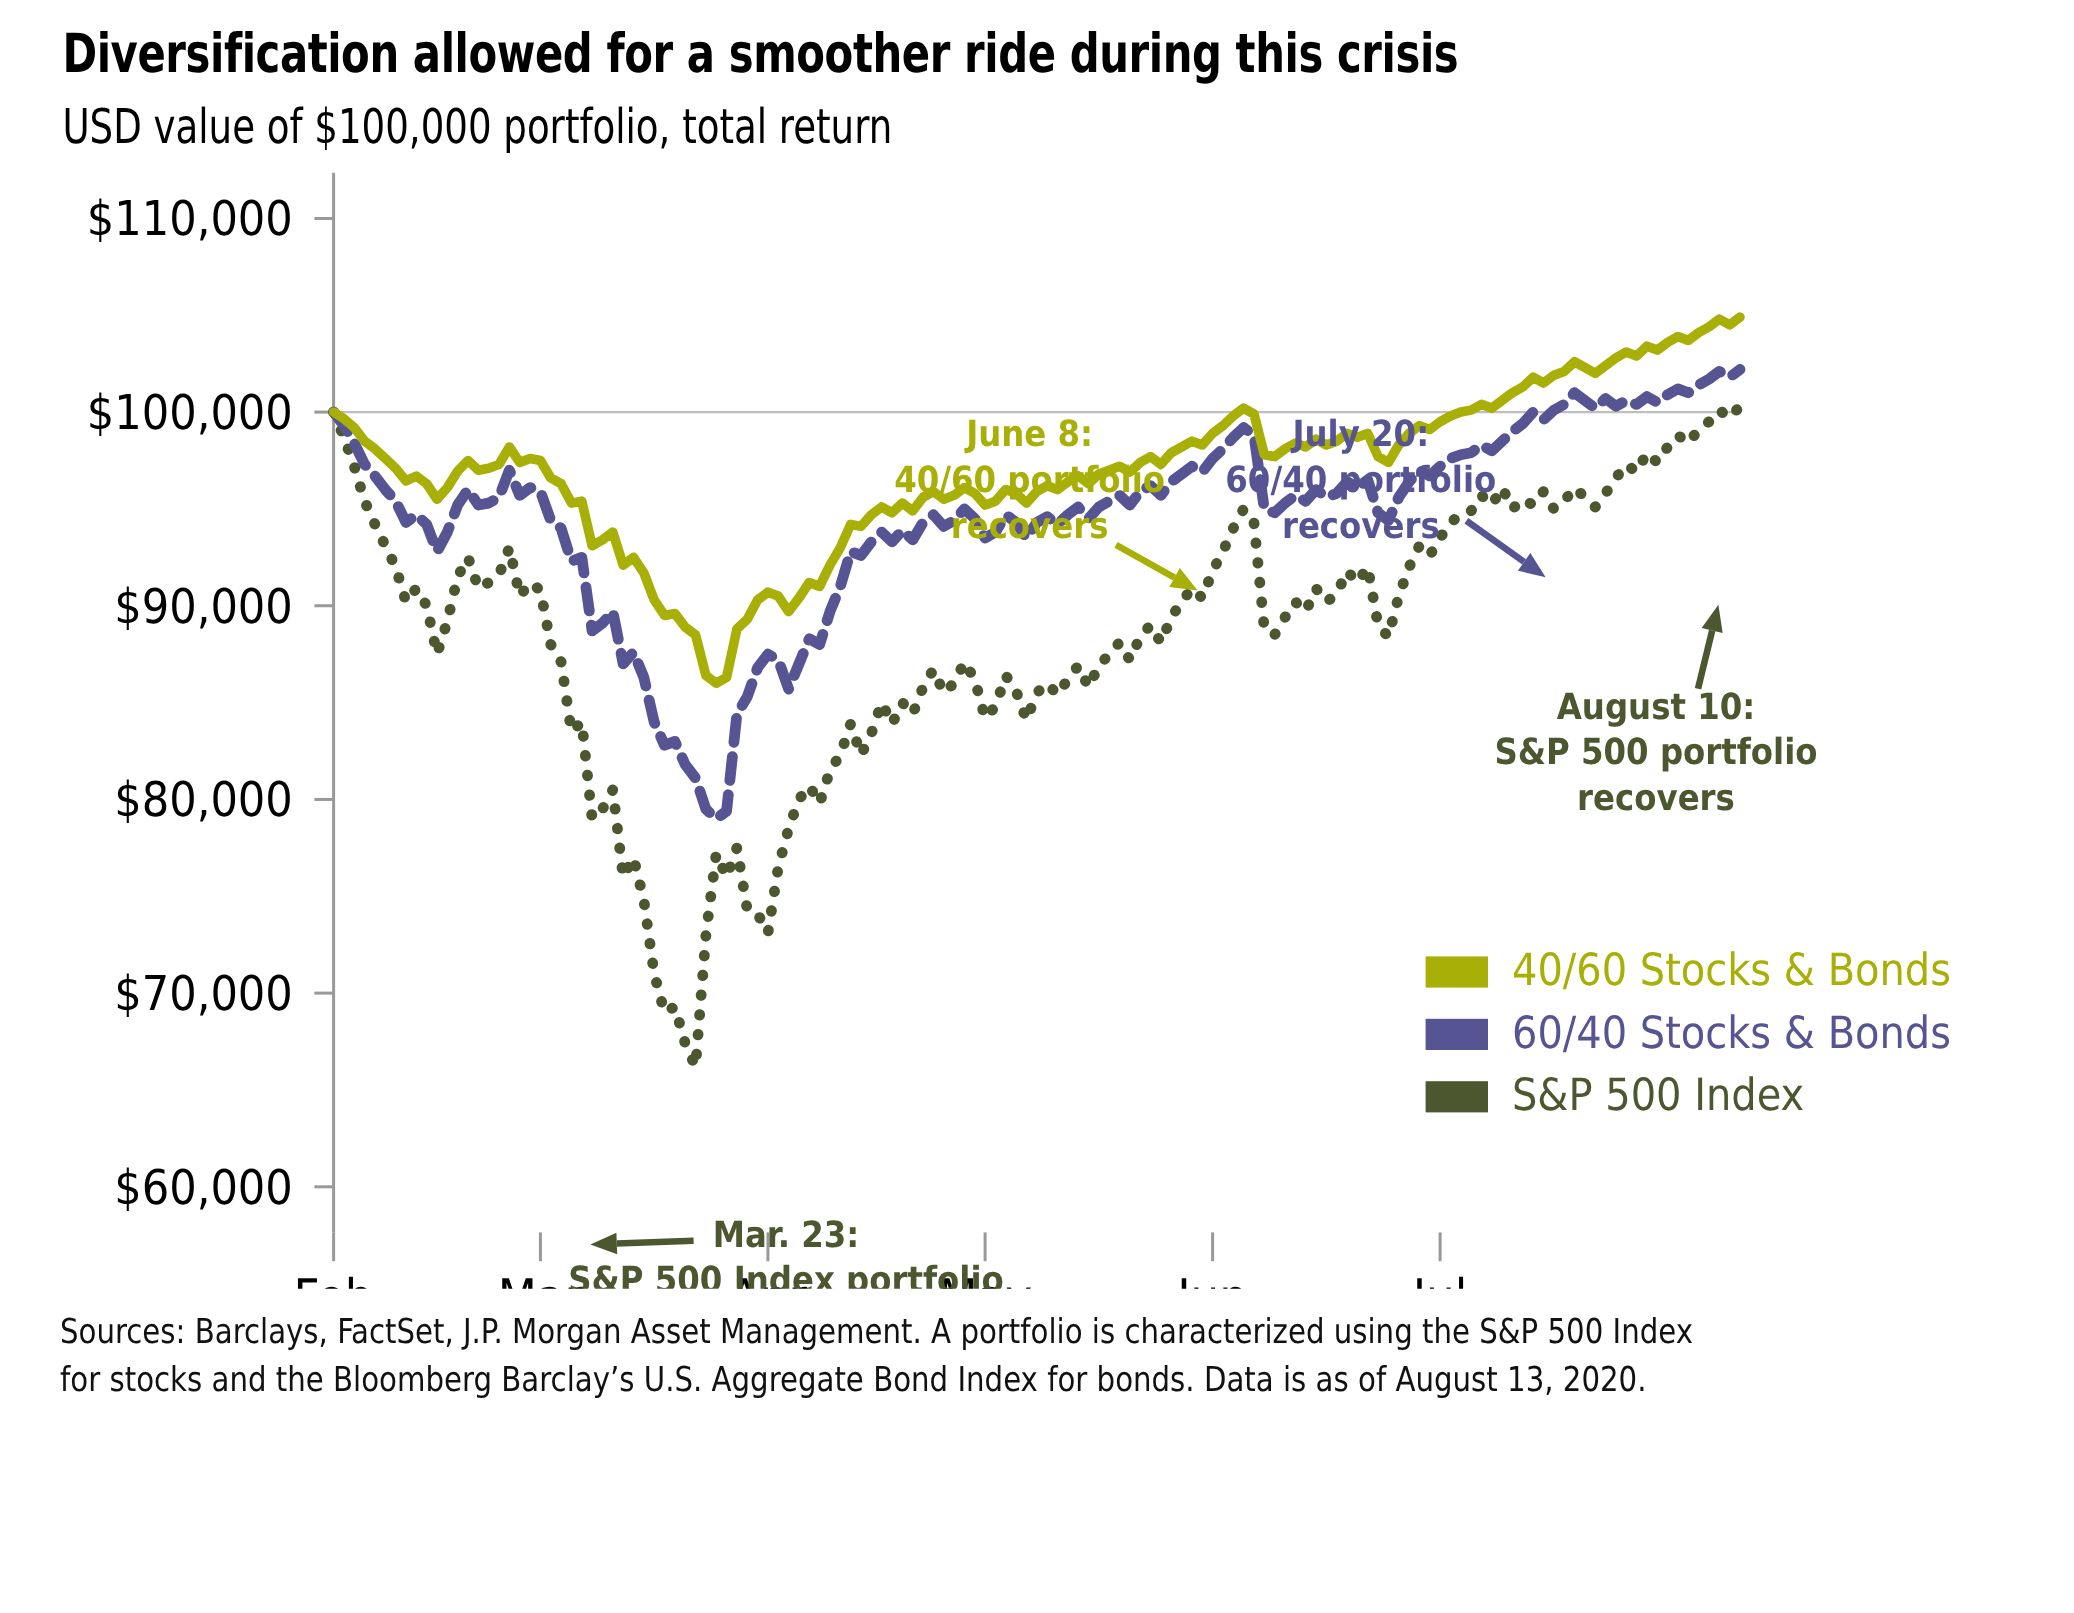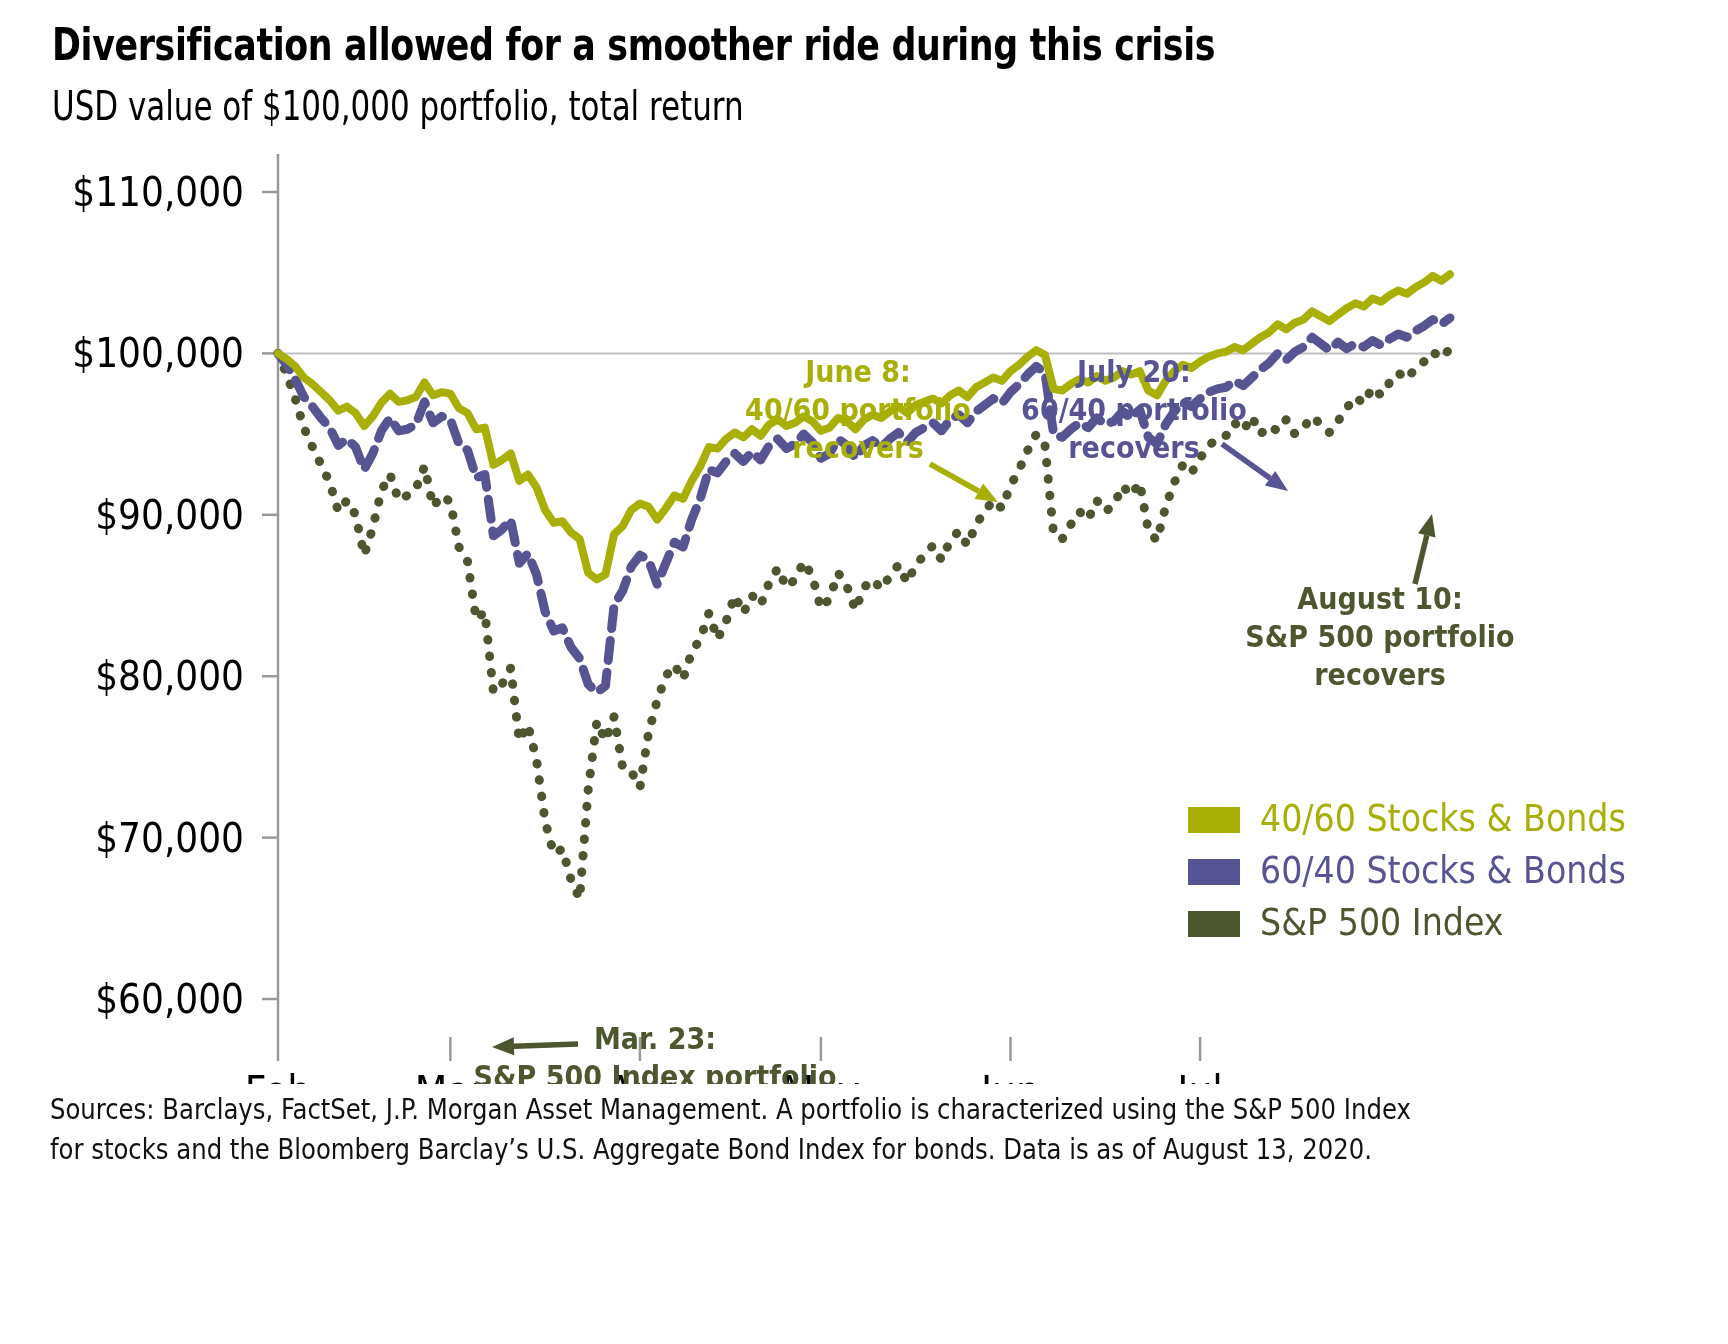--- a/index.html
+++ b/index.html
@@ -20,21 +20,21 @@
   }
   .subtitle{
     position:absolute;left:52px;top:83px;
     font-family:"DejaVu Sans Condensed","Liberation Sans Narrow","Liberation Sans",sans-serif;
     font-weight:normal;font-size:40px;color:#000;
     white-space:nowrap;
     transform:scaleX(0.86);transform-origin:left top;
   }
 
   
-  .chart-wrap{position:absolute;left:0;top:154px;width:1728px;height:930px;}
+  .chart-wrap{position:absolute;left:0;top:144px;width:1728px;height:930px;}
   svg.plot{display:block;}
 
   .ytick-label{
     font-family:"DejaVu Sans Condensed","Liberation Sans Narrow","Liberation Sans",sans-serif;
     font-size:40px;fill:#000;text-anchor:end;
   }
   .xtick-label{
     font-family:"DejaVu Sans Condensed","Liberation Sans Narrow","Liberation Sans",sans-serif;
     font-size:42px;fill:#000;text-anchor:middle;
   }

